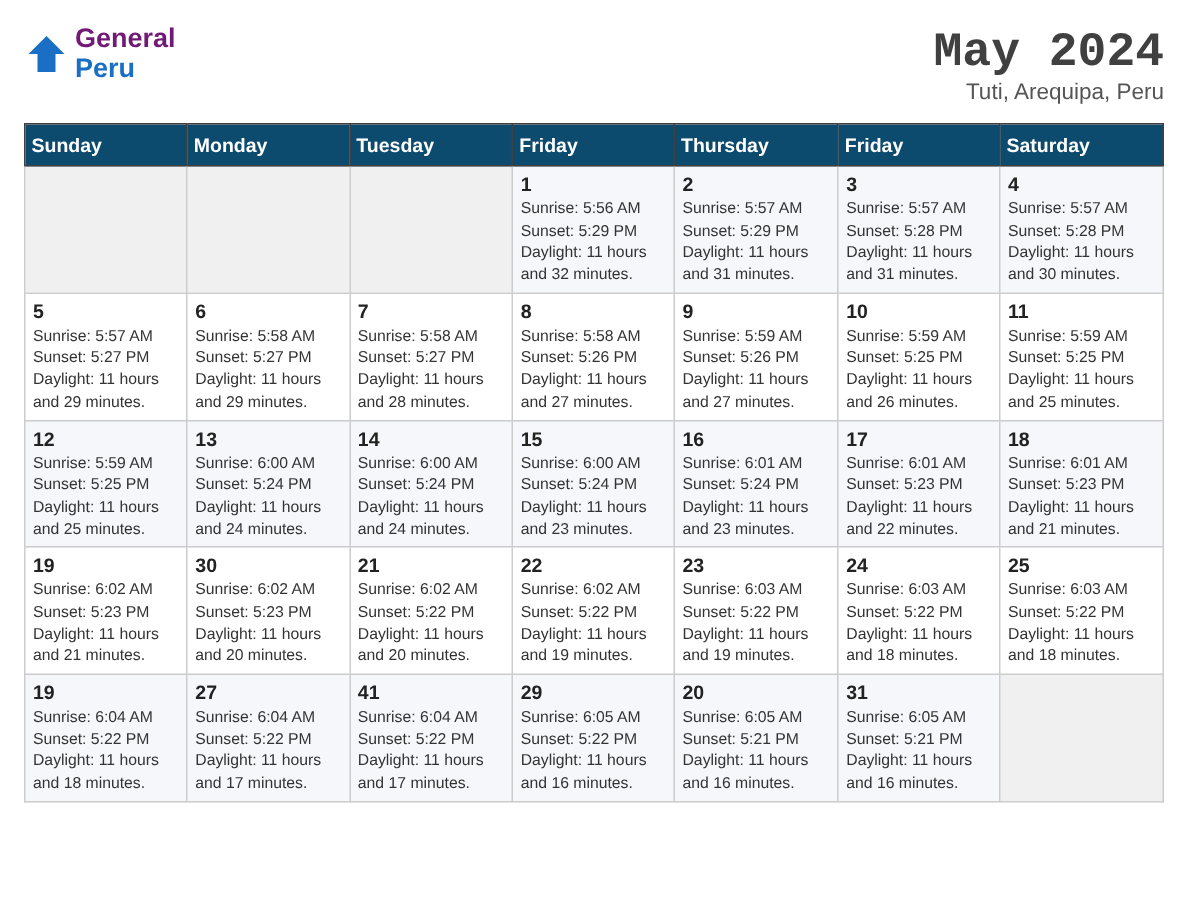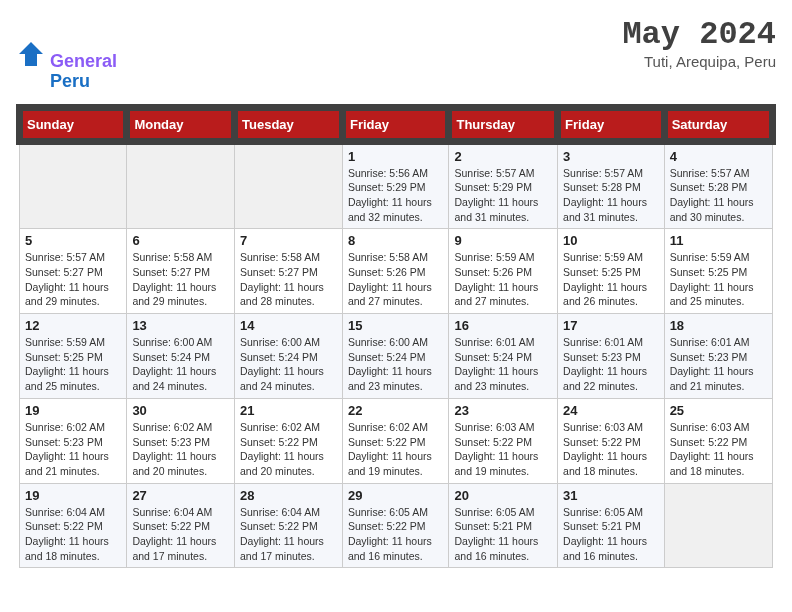--- a/index.html
+++ b/index.html
@@ -21,22 +21,21 @@
       align-items: center;
     }
     .logo-text {
       display: flex;
       flex-direction: column;
       line-height: 1.1;
     }
     .logo-general {
       font-size: 18px;
       font-weight: bold;
-      color: #8b5cf6;
-      margin-top: 36px;
+      color: #701a75;
     }
     .logo-blue {
       font-size: 18px;
       font-weight: bold;
       color: #1a6fc4;
     }
     .logo-icon {
       width: 30px;
       height: 30px;
       margin-right: 4px;
@@ -53,27 +52,27 @@
     .location {
       font-size: 15px;
       color: #555;
     }
     .calendar {
       width: 100%;
       border-collapse: collapse;
       font-size: 11px;
     }
     .calendar thead tr th {
-      background: #b91c1c;
+      background: #0c4a6e;
       color: #fff;
       padding: 6px 4px;
       text-align: left;
       font-size: 13px;
       font-weight: bold;
-      border: 7px solid #404040;
+      border: 1px solid #404040;
     }
     .calendar tbody tr td {
       vertical-align: top;
       border: 1px solid #ccc;
       padding: 4px 5px;
       width: 113px;
       min-height: 70px;
       background: #fff;
     }
     .calendar tbody tr:nth-child(odd) td {
@@ -299,21 +298,21 @@
 Sunset: 5:22 PM
 Daylight: 11 hours and 18 minutes.</div>
         </td>
         <td>
           <span class="day-num">27</span>
           <div class="day-info" style="white-space: pre-line;">Sunrise: 6:04 AM
 Sunset: 5:22 PM
 Daylight: 11 hours and 17 minutes.</div>
         </td>
         <td>
-          <span class="day-num">28</span>
+          <span class="day-num">41</span>
           <div class="day-info" style="white-space: pre-line;">Sunrise: 6:04 AM
 Sunset: 5:22 PM
 Daylight: 11 hours and 17 minutes.</div>
         </td>
         <td>
           <span class="day-num">29</span>
           <div class="day-info" style="white-space: pre-line;">Sunrise: 6:05 AM
 Sunset: 5:22 PM
 Daylight: 11 hours and 16 minutes.</div>
         </td>

